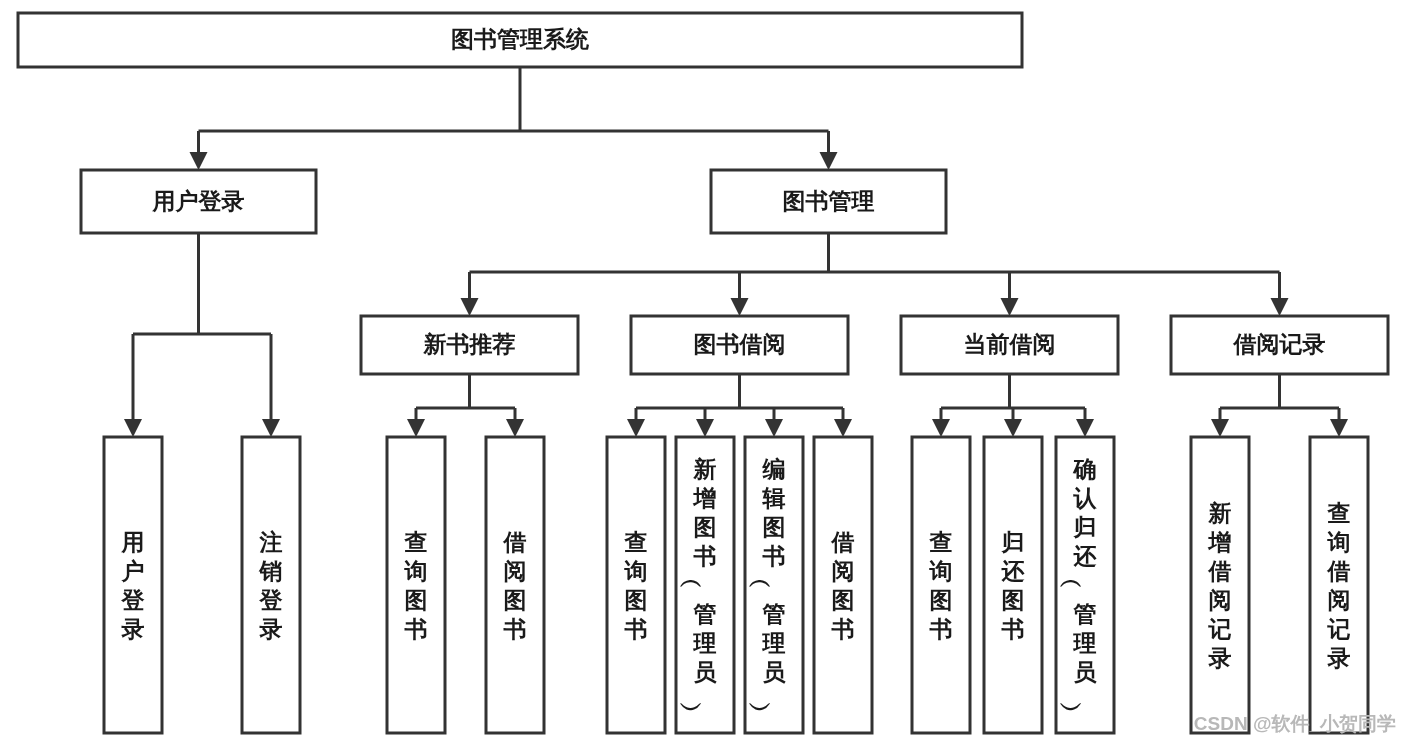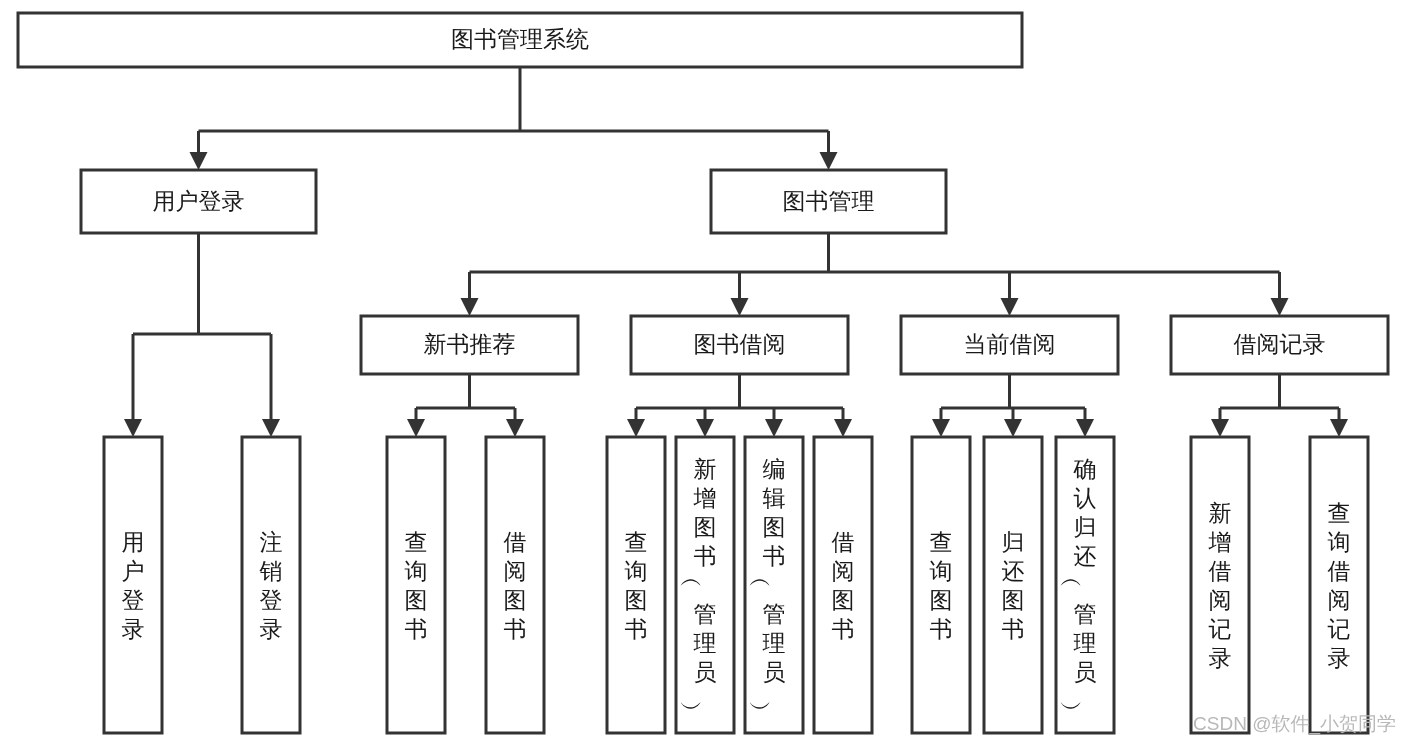--- a/index.html
+++ b/index.html
@@ -14,20 +14,21 @@
     font-family: "Liberation Sans", "DejaVu Sans", sans-serif;
     overflow: hidden;
     position: relative;
   }
   #diagram-root {
     position: absolute;
     left: 0;
     top: 0;
     width: 1118px;
     height: 747px;
+    font-weight: bold;
   }
   svg.flowchart {
     display: block;
     width: 1405px;
     height: 747px;
   }
   .node-box {
     fill: #ffffff;
     stroke: #333333;
     stroke-width: 3;

